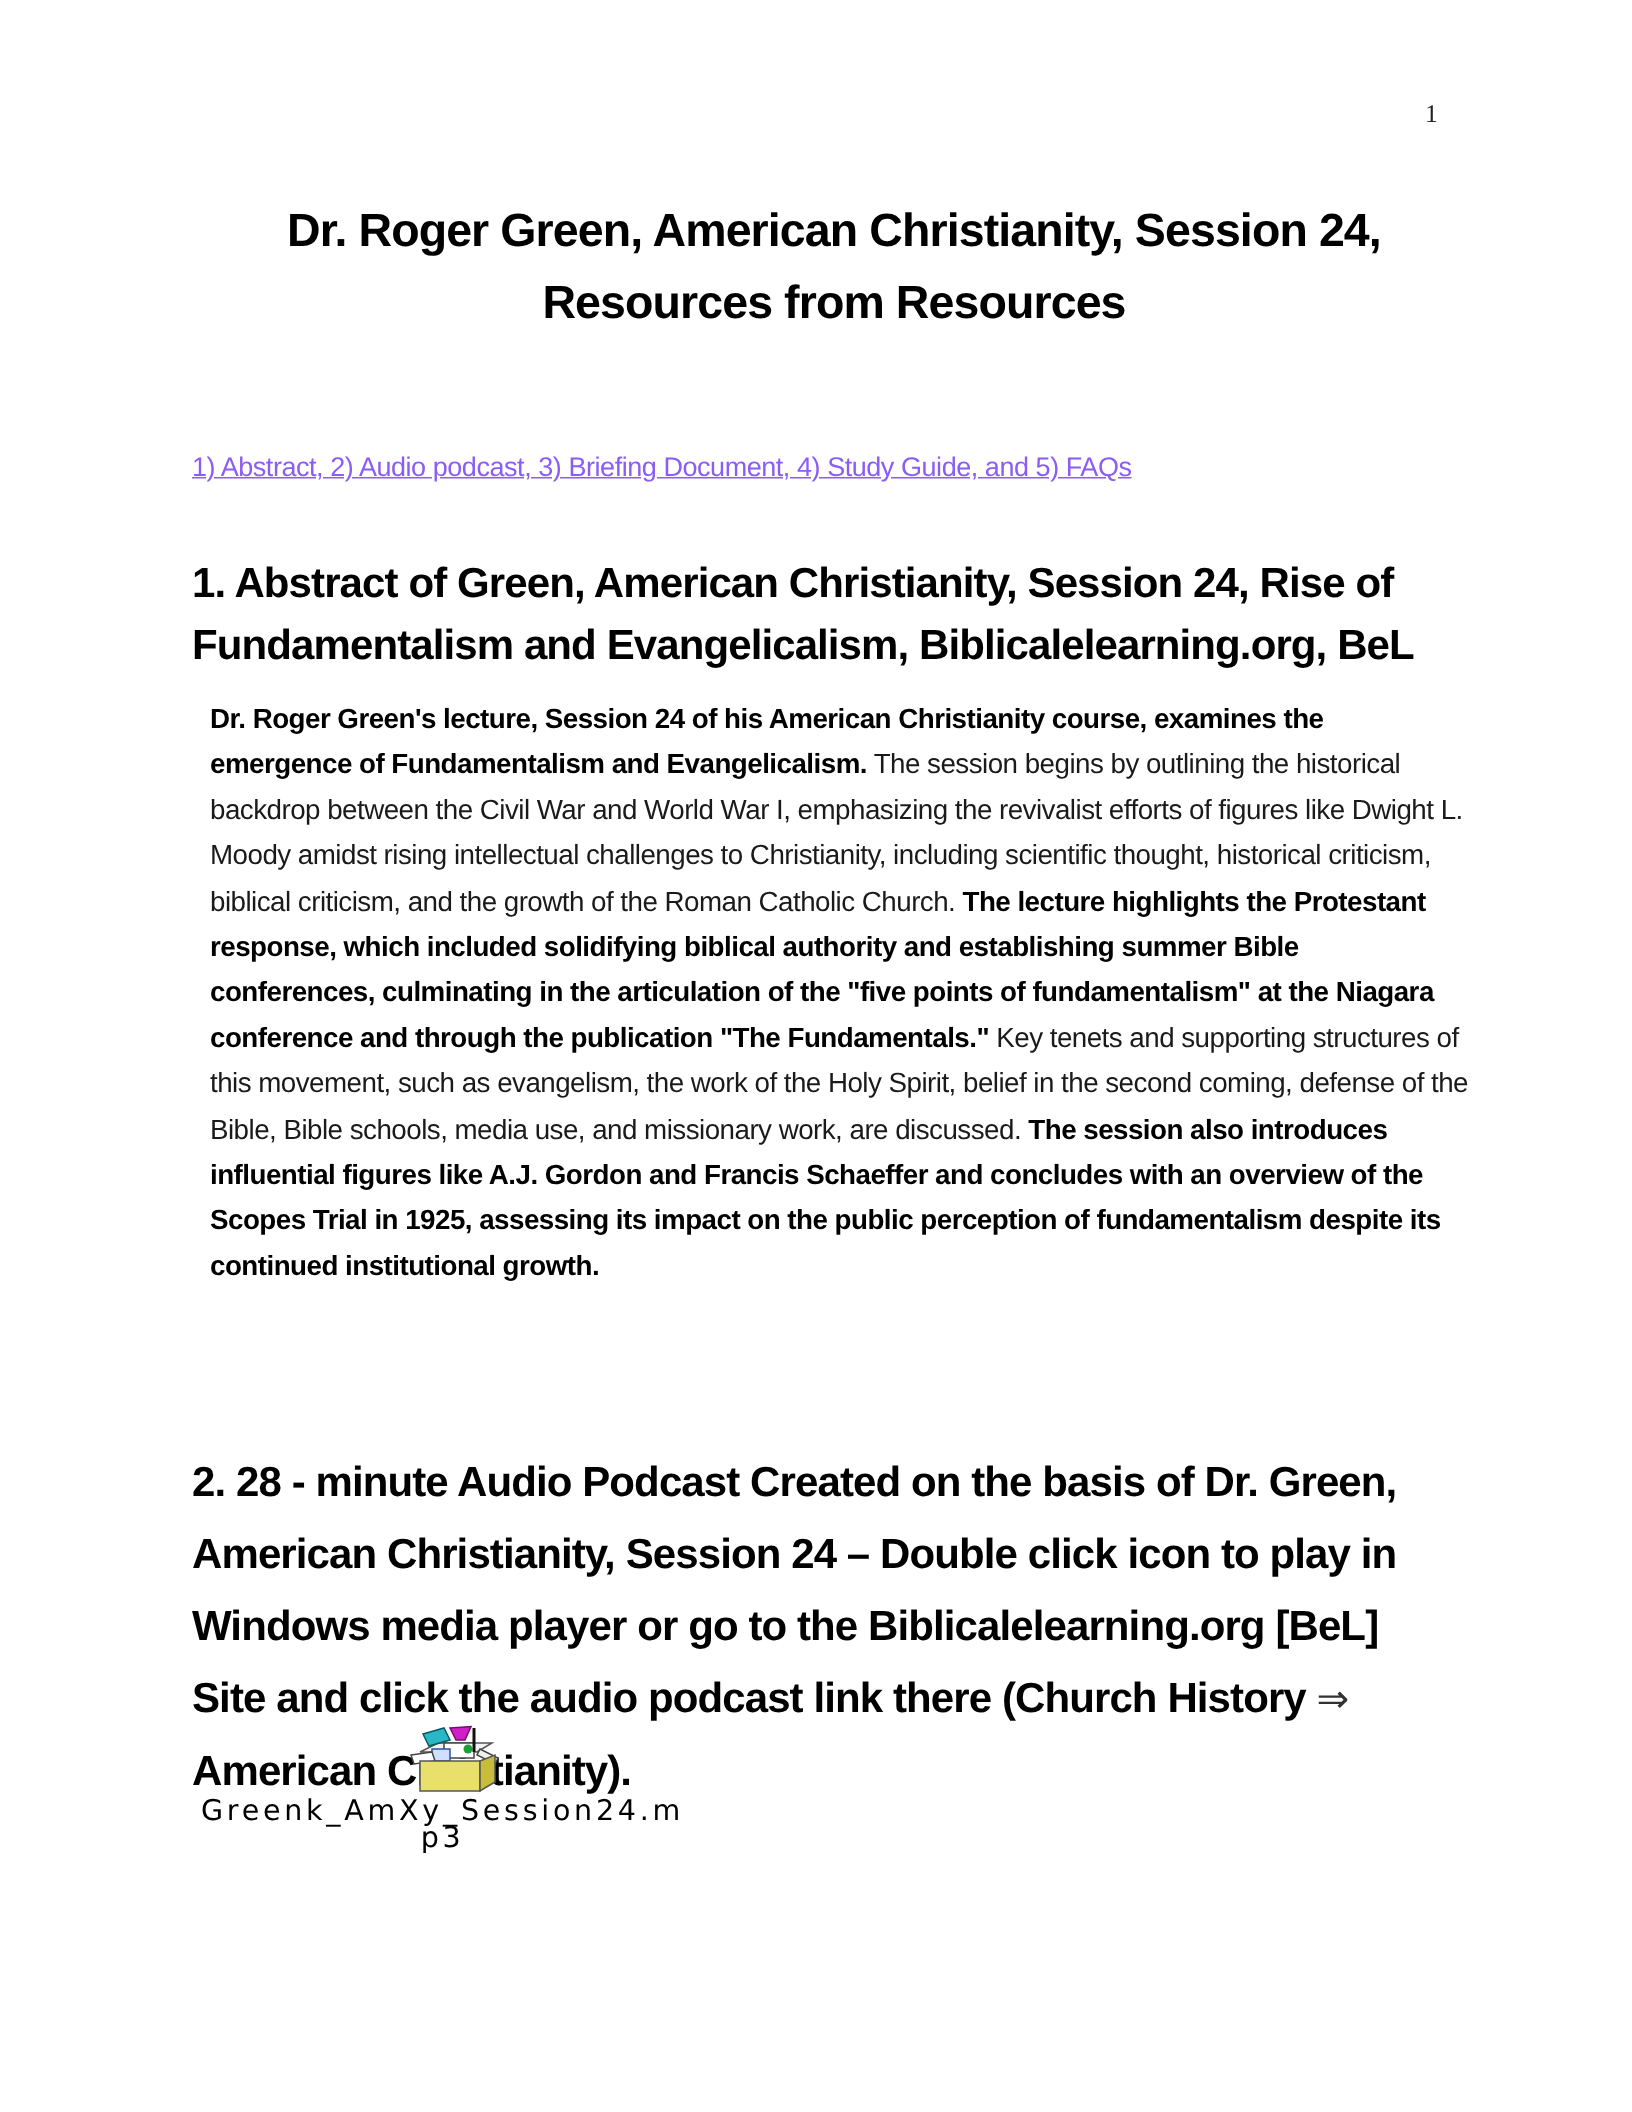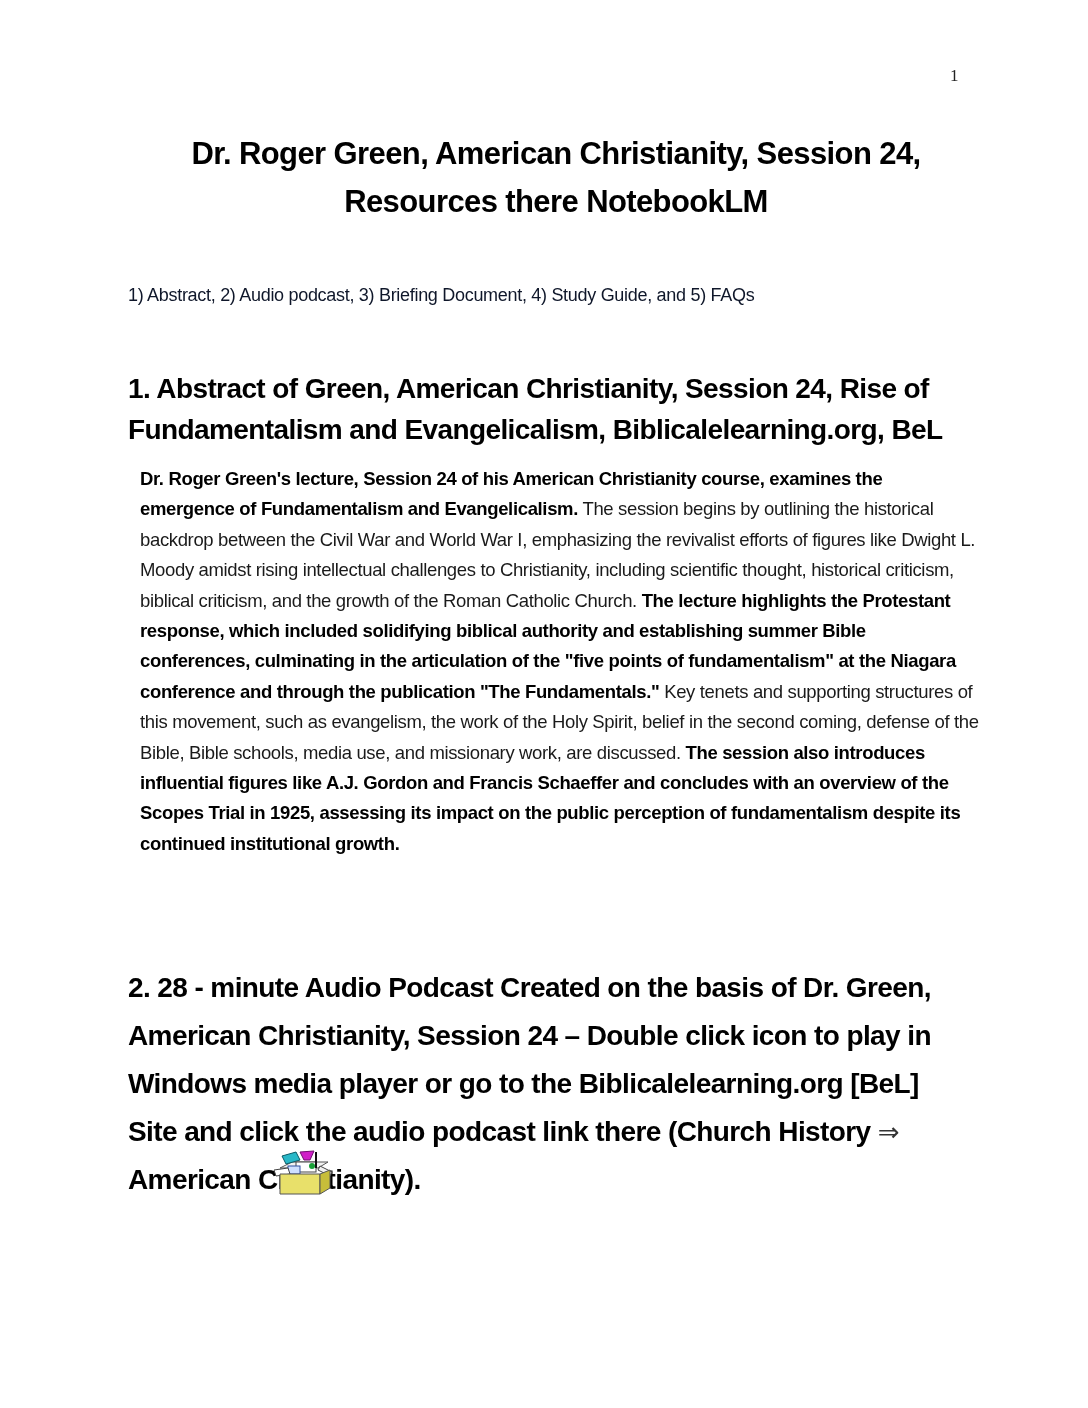--- a/index.html
+++ b/index.html
@@ -31,26 +31,27 @@
       text-align: center;
       font-weight: bold;
       font-size: 31px;
       line-height: 48px;
       letter-spacing: -0.6px;
       margin: 0;
     }
     .doc-title span { display: block; }
     .contents-line {
       position: absolute;
-      top: 285px;
+      top: 301px;
       left: 128px;
       font-size: 18px;
       letter-spacing: -0.3px;
-      color: #0f172a;
+      color: #8b5cf6;
       margin: 0;
+      text-decoration: underline;
     }
     .section-heading {
       position: absolute;
       left: 128px;
       width: 840px;
       font-weight: bold;
       margin: 0;
       letter-spacing: -0.6px;
     }
     .h1-abstract {
@@ -98,21 +99,21 @@
       word-break: break-all;
     }
   </style>
 </head>
 <body>
 
 <div class="page-number">1</div>
 
 <h1 class="doc-title">
   <span>Dr. Roger Green, American Christianity, Session 24,</span>
-  <span>Resources there NotebookLM</span>
+  <span>Resources from Resources</span>
 </h1>
 
 <p class="contents-line">1) Abstract, 2) Audio podcast, 3) Briefing Document, 4) Study Guide, and 5) FAQs</p>
 
 <h2 class="section-heading h1-abstract">1. Abstract of Green, American Christianity, Session 24, Rise of Fundamentalism and Evangelicalism, Biblicalelearning.org, BeL</h2>
 
 <p class="abstract-body"><b> Dr. Roger Green's lecture, Session 24 of his American Christianity course, examines the emergence of Fundamentalism and Evangelicalism.</b><span> The session begins by outlining the historical backdrop between the Civil War and World War I, emphasizing the revivalist efforts of figures like Dwight L. Moody amidst rising intellectual challenges to Christianity, including scientific thought, historical criticism, biblical criticism, and the growth of the Roman Catholic Church. </span><b>The lecture highlights the Protestant response, which included solidifying biblical authority and establishing summer Bible conferences, culminating in the articulation of the "five points of fundamentalism" at the Niagara conference and through the publication "The Fundamentals."</b><span> Key tenets and supporting structures of this movement, such as evangelism, the work of the Holy Spirit, belief in the second coming, defense of the Bible, Bible schools, media use, and missionary work, are discussed. </span><b>The session also introduces influential figures like A.J. Gordon and Francis Schaeffer and concludes with an overview of the Scopes Trial in 1925, assessing its impact on the public perception of fundamentalism despite its continued institutional growth.</b></p>
 
 <h2 class="section-heading h2-podcast"><span>2.  28 - minute Audio Podcast Created on the basis of Dr. Green, American Christianity, Session 24 –  Double click icon to play in Windows media player or go to the Biblicalelearning.org [BeL] Site and click the audio podcast link there (Church History </span><span style="font-family:'DejaVu Sans',sans-serif;font-weight:normal;color:#333;font-size:26px;">⇒</span><span> American Christianity).</span></h2>
 
@@ -128,13 +129,14 @@
     <line x1="76" y1="4" x2="76" y2="20" stroke="#111" stroke-width="2"></line>
     <rect x="48" y="18" width="12" height="8" fill="#cfe0ff" stroke="#3050a0" stroke-width="1"></rect>
 
     <polygon points="34,22 48,20 50,26 36,28" fill="#ffffff" stroke="#444" stroke-width="1"></polygon>
 
     <polygon points="80,18 92,24 90,28 78,22" fill="#f0f0f0" stroke="#444" stroke-width="1"></polygon>
 
     <polygon points="40,26 80,26 80,46 40,46" fill="#e8e06a" stroke="#555" stroke-width="1"></polygon>
     <polygon points="80,26 90,22 90,40 80,46" fill="#c7bd3a" stroke="#555" stroke-width="1"></polygon>
   </svg>
+  <div class="audio-filename">Greenk_AmXy_Session24.mp3</div>
 </div>
 
 </body></html>

